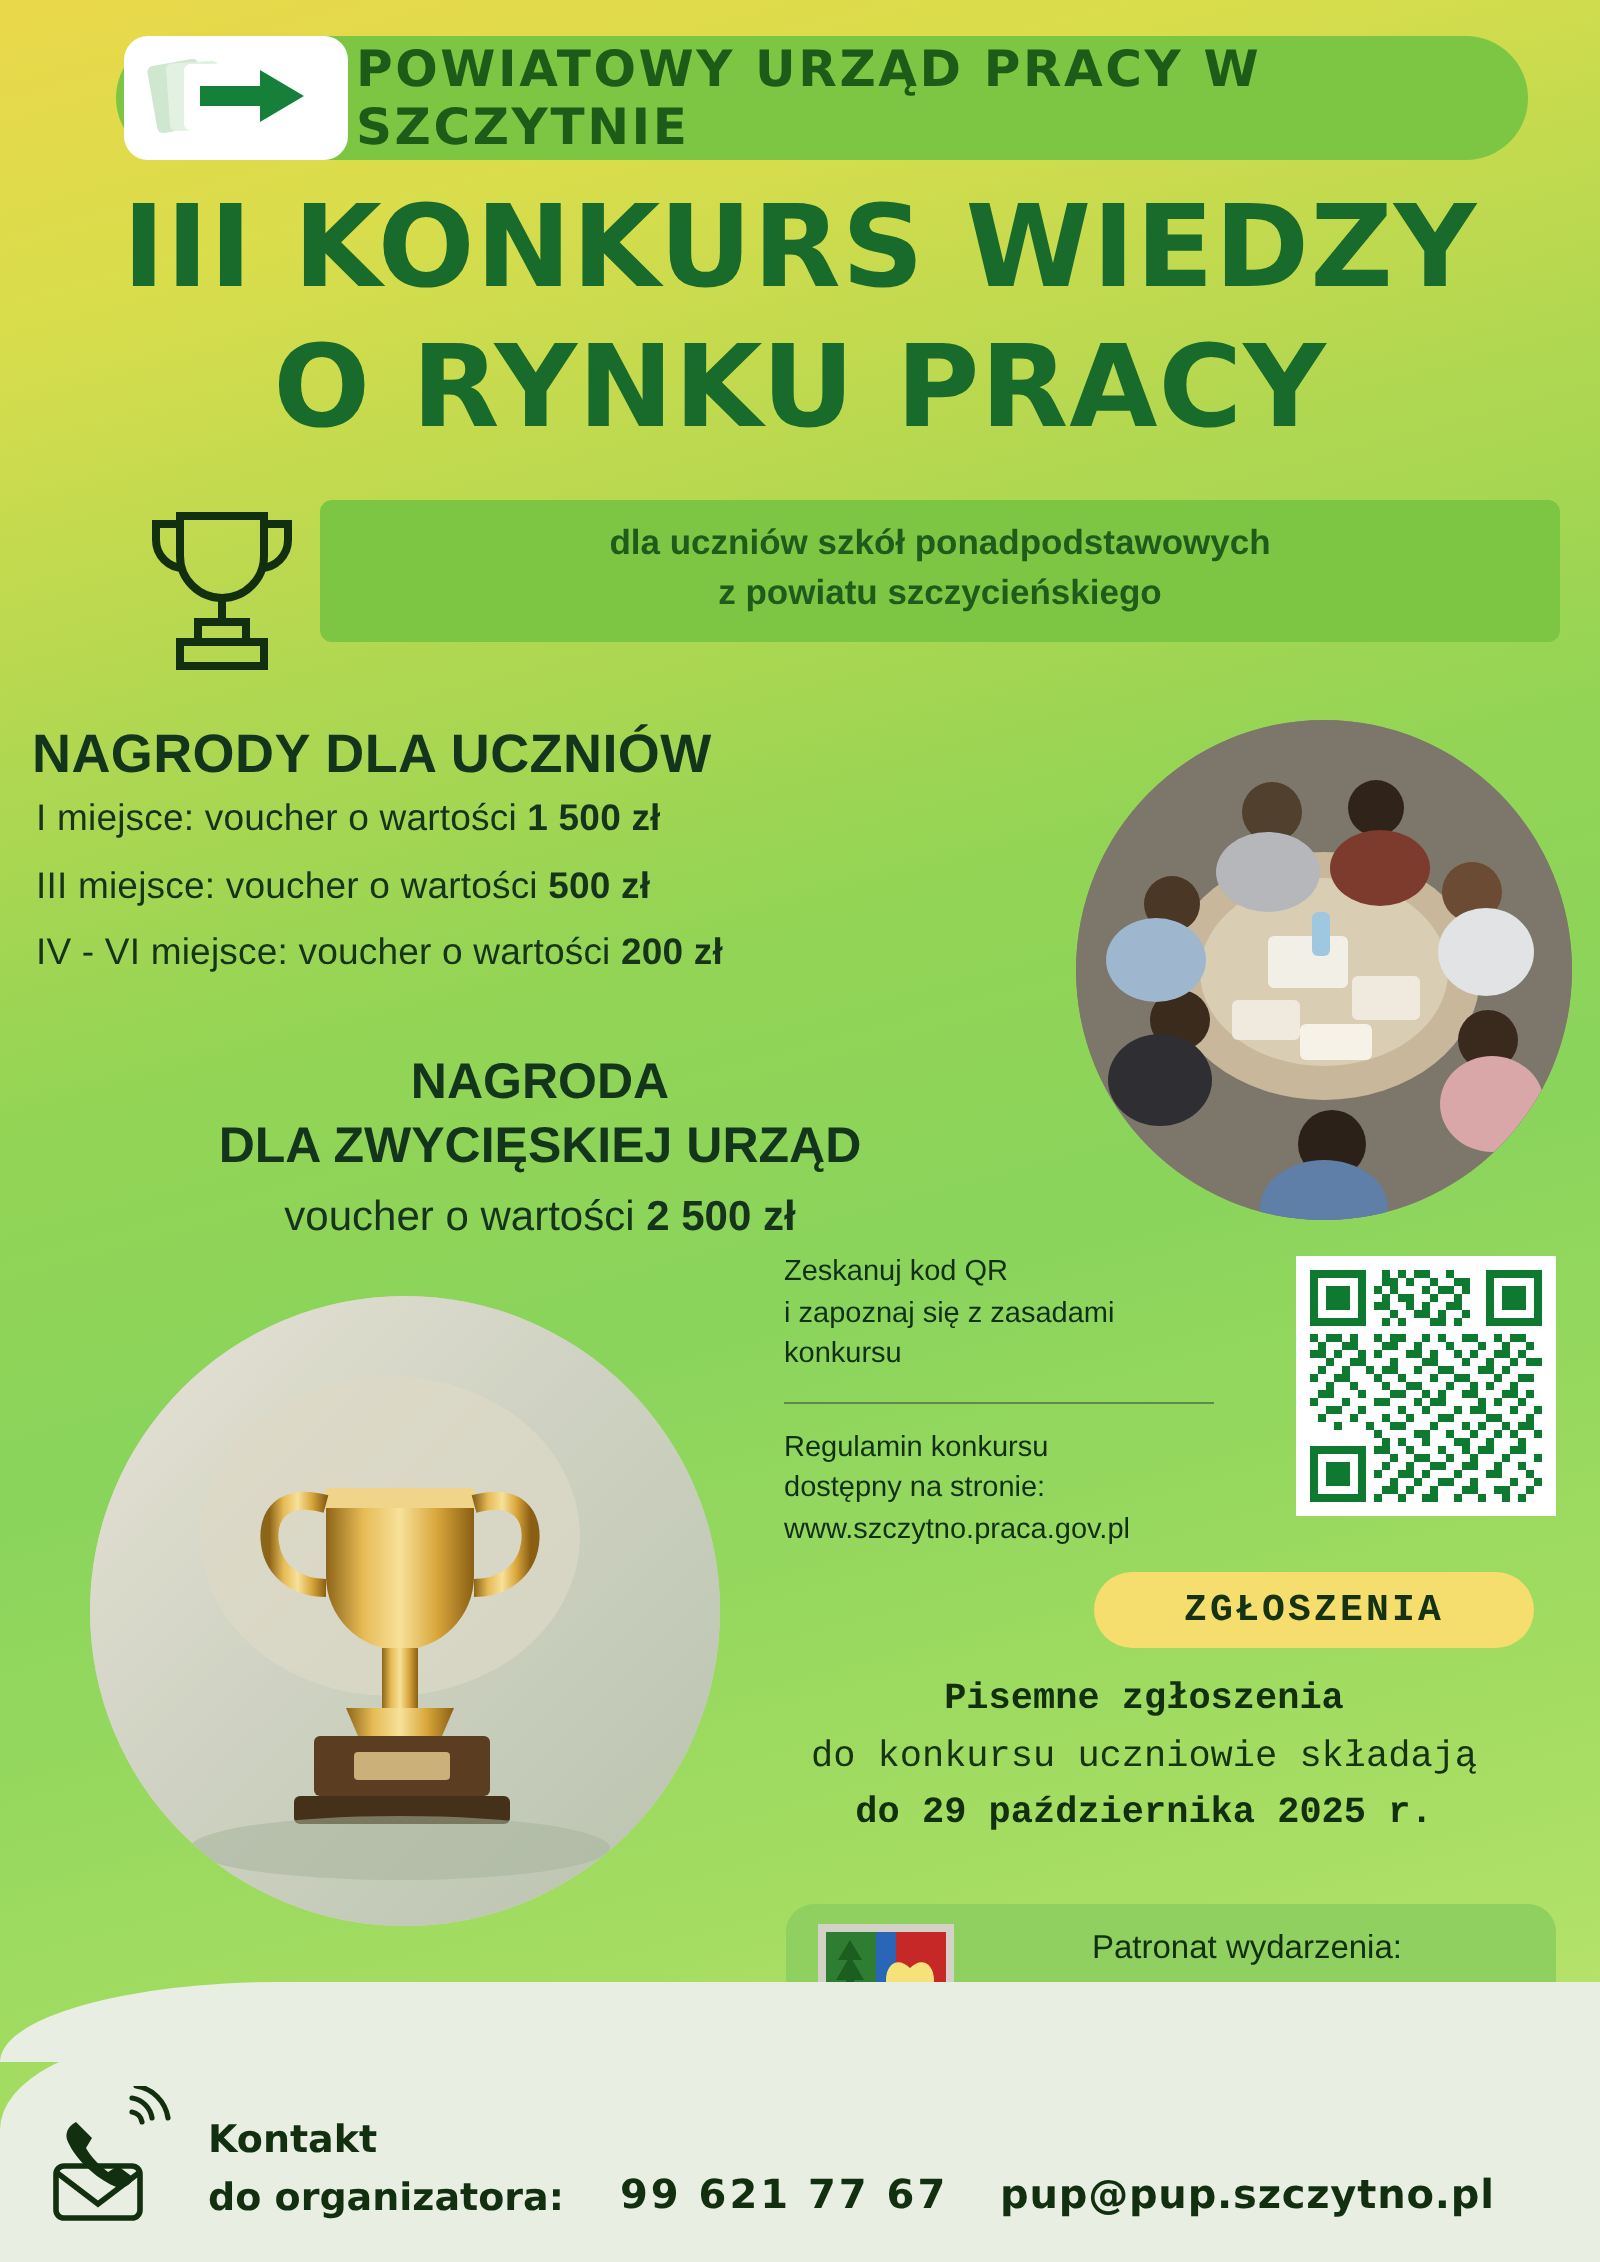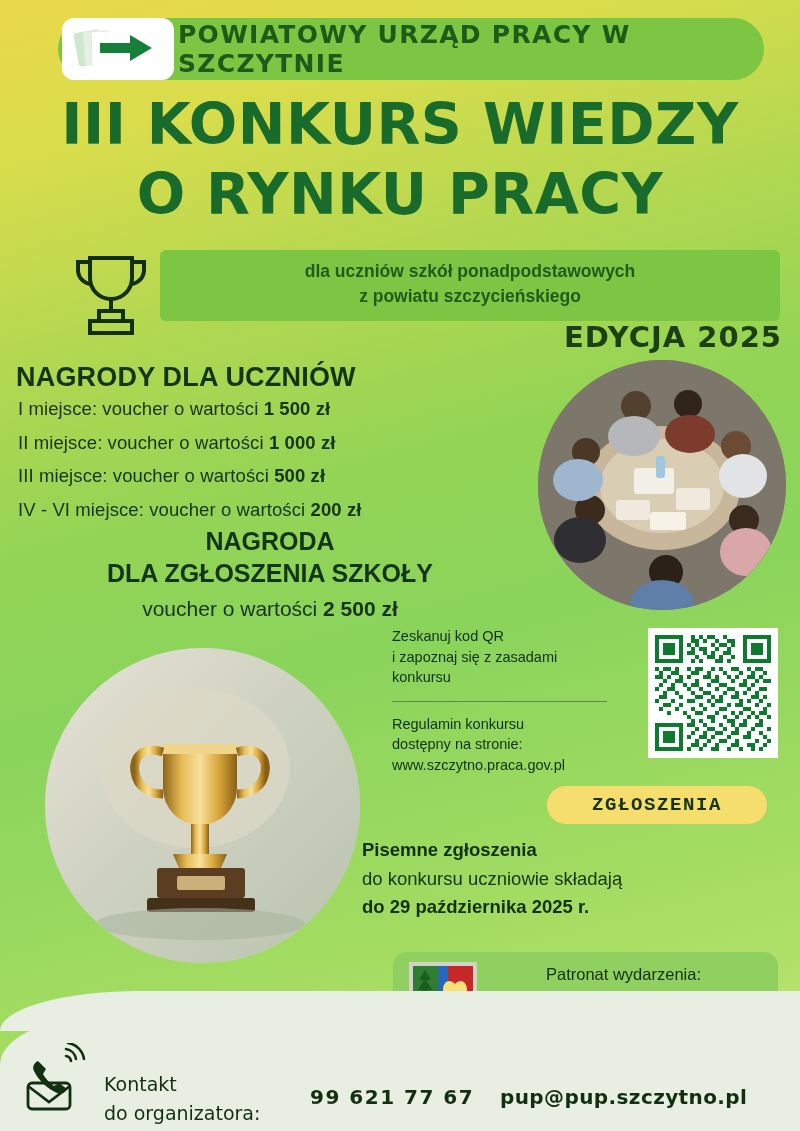--- a/index.html
+++ b/index.html
@@ -234,22 +234,22 @@
     font-weight: bold;
     font-size: 19px;
     letter-spacing: 1.6px;
     color: #153312;
   }
   .zgl-text {
     position: absolute;
     right: 18px;
     top: 836px;
     width: 420px;
-    text-align: left;
-    font-family: Liberation Sans, sans-serif;
+    text-align: center;
+    font-family: Liberation Mono, monospace;
     font-size: 18.5px;
     line-height: 1.55;
     color: #12300f;
     font-weight: bold;
   }
   .zgl-text .reg { font-weight: normal; color: #163312; }
 
   
   .patronage {
     position: absolute;
@@ -296,23 +296,23 @@
   .contact-icons {
     position: absolute;
     left: 22px;
     bottom: 18px;
     width: 78px;
     height: 70px;
   }
   .contact-label {
     position: absolute;
     left: 104px;
-    bottom: 4px;
+    bottom: 18px;
     font-family: "DejaVu Sans", sans-serif;
-    font-weight: normal;
+    font-weight: bold;
     font-size: 19px;
     line-height: 1.5;
     color: #12300f;
   }
   .contact-phone {
     position: absolute;
     left: 310px;
     bottom: 22px;
     font-family: "DejaVu Sans", sans-serif;
     font-weight: bold;
@@ -366,46 +366,41 @@
     <g fill="none" stroke="#12300f" stroke-width="4">
       <path d="M22 8 h42 v20 a21 21 0 0 1 -42 0 z"></path>
       <path d="M22 12 h-12 v8 a14 14 0 0 0 14 14"></path>
       <path d="M64 12 h12 v8 a14 14 0 0 1 -14 14"></path>
       <path d="M43 49 v12"></path>
       <path d="M31 61 h24 v10 h-24 z"></path>
       <path d="M22 71 h42 v12 h-42 z"></path>
     </g>
   </svg>
 
-  <div class="edycja">EDYCJA 2025</div>
 
   <div class="prizes-title">NAGRODY DLA UCZNIÓW</div>
   <div class="prize-list">
     <div class="row">
       <span>I miejsce: voucher o wartości</span>
       <b>1 500 zł</b>
     </div>
     <div class="row">
-      <span>II miejsce: voucher o wartości</span>
-      <b>1 000 zł</b>
-    </div>
-    <div class="row">
       <span>III miejsce: voucher o wartości</span>
       <b>500 zł</b>
     </div>
     <div class="row">
       <span>IV - VI  miejsce: voucher o wartości</span>
       <b>200 zł</b>
     </div>
   </div>
 
   <div class="school-prize">
     <div class="t1">
       <div>NAGRODA</div>
-      <div>DLA ZGŁOSZENIA SZKOŁY</div>
+      <div>DLA ZWYCIĘSKIEJ URZĄD</div>
     </div>
     <div class="t2">
       <span>voucher o wartości</span>
       <b>2 500 zł</b>
     </div>
   </div>
 
   <div class="photo-students">
     <svg width="248" height="250" viewBox="0 0 248 250">
       <rect width="248" height="250" fill="#7d766a"></rect>

